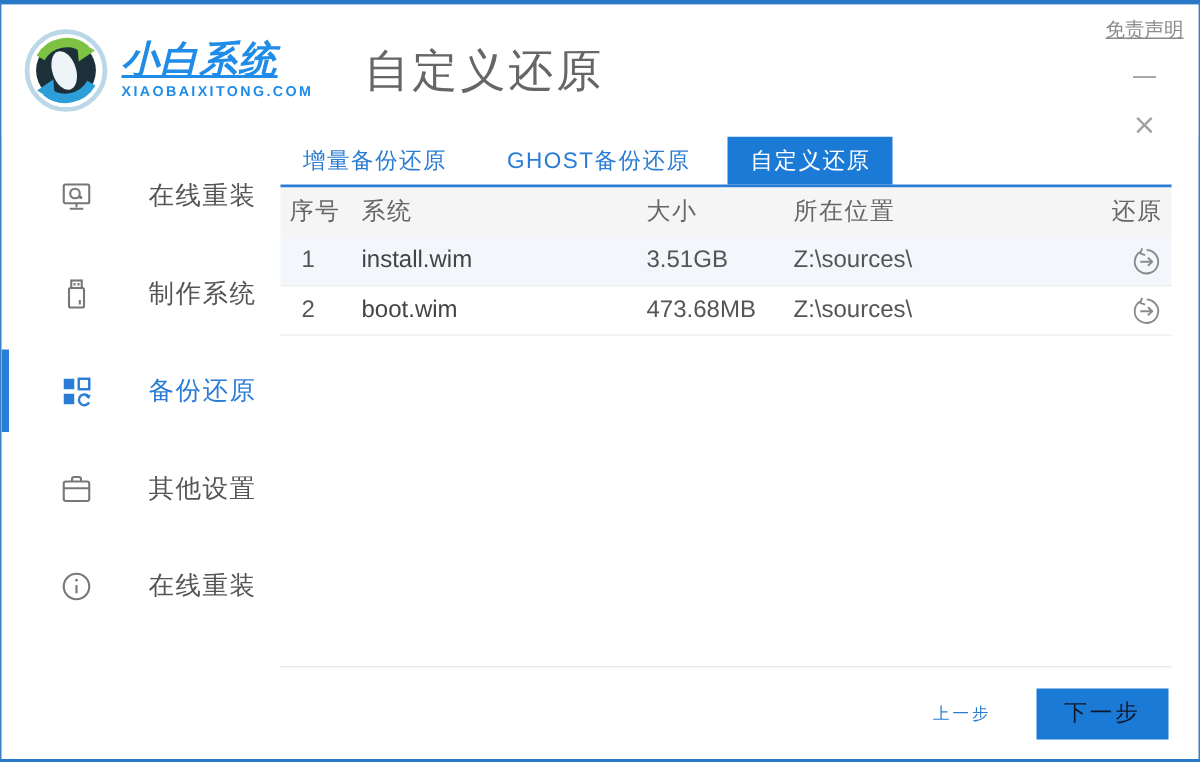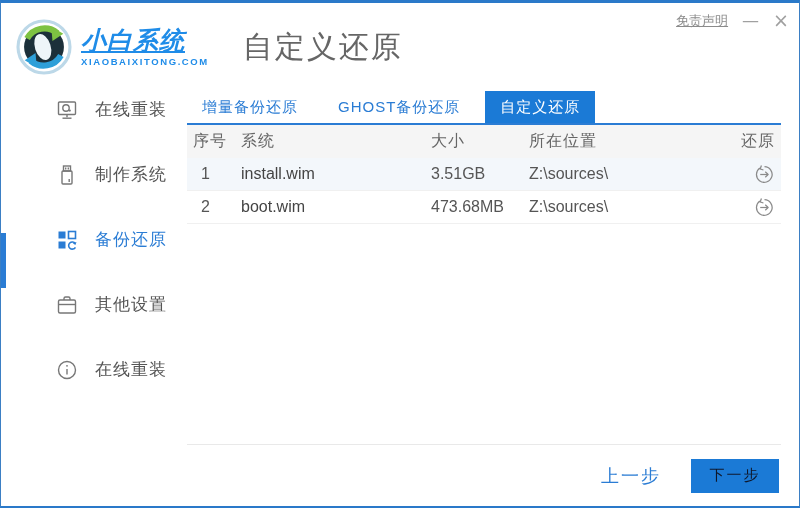--- a/index.html
+++ b/index.html
@@ -12,28 +12,28 @@
     border-right:1px solid var(--color-border_side,#3b7fc4);
     display:flex; flex-direction:column;
   }
   
   .header { height:88px; flex:0 0 88px; display:flex; align-items:center; padding-left:14px; position:relative; background:#fff; }
   .logo-icon { width:58px; height:58px; flex:0 0 58px; }
   .brand-text { margin-left:8px; display:flex; flex-direction:column; line-height:1.05; }
   .brand-name { color:var(--color-brand,#1f8ce8); font-size:25px; font-weight:bold; font-style:italic; letter-spacing:1px;text-decoration:underline; }
   .brand-domain { color:var(--color-brand,#1f8ce8); font-size:9.5px; font-weight:bold; letter-spacing:1.6px; margin-top:3px; }
   .page-title { margin-left:34px; font-size:30px; color:#666; letter-spacing:2px; }
-  .win-controls { position:absolute; top:8px; right:10px; display:flex; align-items:center; gap:14px; }
+  .win-controls { position:absolute; top:8px; right:10px; display:flex; align-items:center; gap:14px;flex-direction:column; }
   .disclaimer { font-size:13px; color:#8b8b8b; text-decoration:underline; cursor:pointer; }
   .win-btn { color:#a0a0a0; font-size:17px; line-height:1; cursor:pointer; font-family:"DejaVu Sans",sans-serif; }
   .win-btn.close { font-size:19px; }
   
   .body-row { flex:1; display:flex; min-height:0; }
   .sidebar { width:186px; flex:0 0 186px; padding-top:7px; }
-  .side-item { height:65px; display:flex; padding-left:54px; position:relative; cursor:pointer; color:#555; }
+  .side-item { height:65px; display:flex; align-items:center; padding-left:38px; position:relative; cursor:pointer; color:#555;gap:20px; }
   .side-item .icon { width:24px; height:24px; margin-right:16px; display:flex; align-items:center; justify-content:center; }
   .side-item .label { font-size:17px; letter-spacing:1px; }
   .side-item.active { color:var(--color-accent,#2a7cd4); }
   .side-item.active::before { content:""; position:absolute; left:0; top:5px; width:5px; height:55px; background:var(--color-accent,#2a7cd4); }
   .side-item svg { stroke:#777; }
   .side-item.active svg { stroke:var(--color-accent,#2a7cd4); }
   
   .content { flex:1; display:flex; flex-direction:column; padding-right:18px; min-width:0; }
   .tabbar { height:34px; flex:0 0 34px; display:flex; align-items:stretch; border-bottom:2px solid var(--color-accent,#2079d5); }
   .tab { display:flex; align-items:center; padding:0 15px; font-size:15px; color:var(--color-accent,#2a7cd4); cursor:pointer; letter-spacing:1px; }
@@ -45,21 +45,21 @@
   .tbl-head .cell { letter-spacing:1px; }
   .cell.c-restore { text-align:right; }
   .data-row { color:#555; border-bottom:1px solid #f0f0f0; }
   .data-row.alt { background:var(--color-row_alt,#f3f7fb); }
   .data-row .c-index { padding-left:8px; }
   .data-row .c-system { color:#444; }
   .restore-btn { display:inline-flex; cursor:pointer; float:right; }
   .spacer { flex:1; }
   
   .footer { height:62px; flex:0 0 62px; border-top:1px solid #e9e9e9; display:flex; align-items:center; justify-content:flex-end; }
-  .prev-link { color:var(--color-accent,#2a7cd4); font-size:18px; margin-right:30px; cursor:pointer; letter-spacing:2px;text-align:right; }
+  .prev-link { color:var(--color-accent,#2a7cd4); font-size:11px; margin-right:30px; cursor:pointer; letter-spacing:2px;text-align:right; }
   .next-btn { width:88px; height:34px; background:var(--color-tab_active,#1b7ad6); color:#0f172a; font-size:15px; border:none; cursor:pointer; letter-spacing:2px; margin-right:2px; font-family:inherit; }
 </style>
 </head>
 <body>
 
 <div class="window">
 
   <div class="header">
     <svg class="logo-icon" viewBox="0 0 48 48">
       <circle cx="24" cy="24" r="21.5" fill="none" stroke="#bcd8e8" stroke-width="2.6"></circle>

